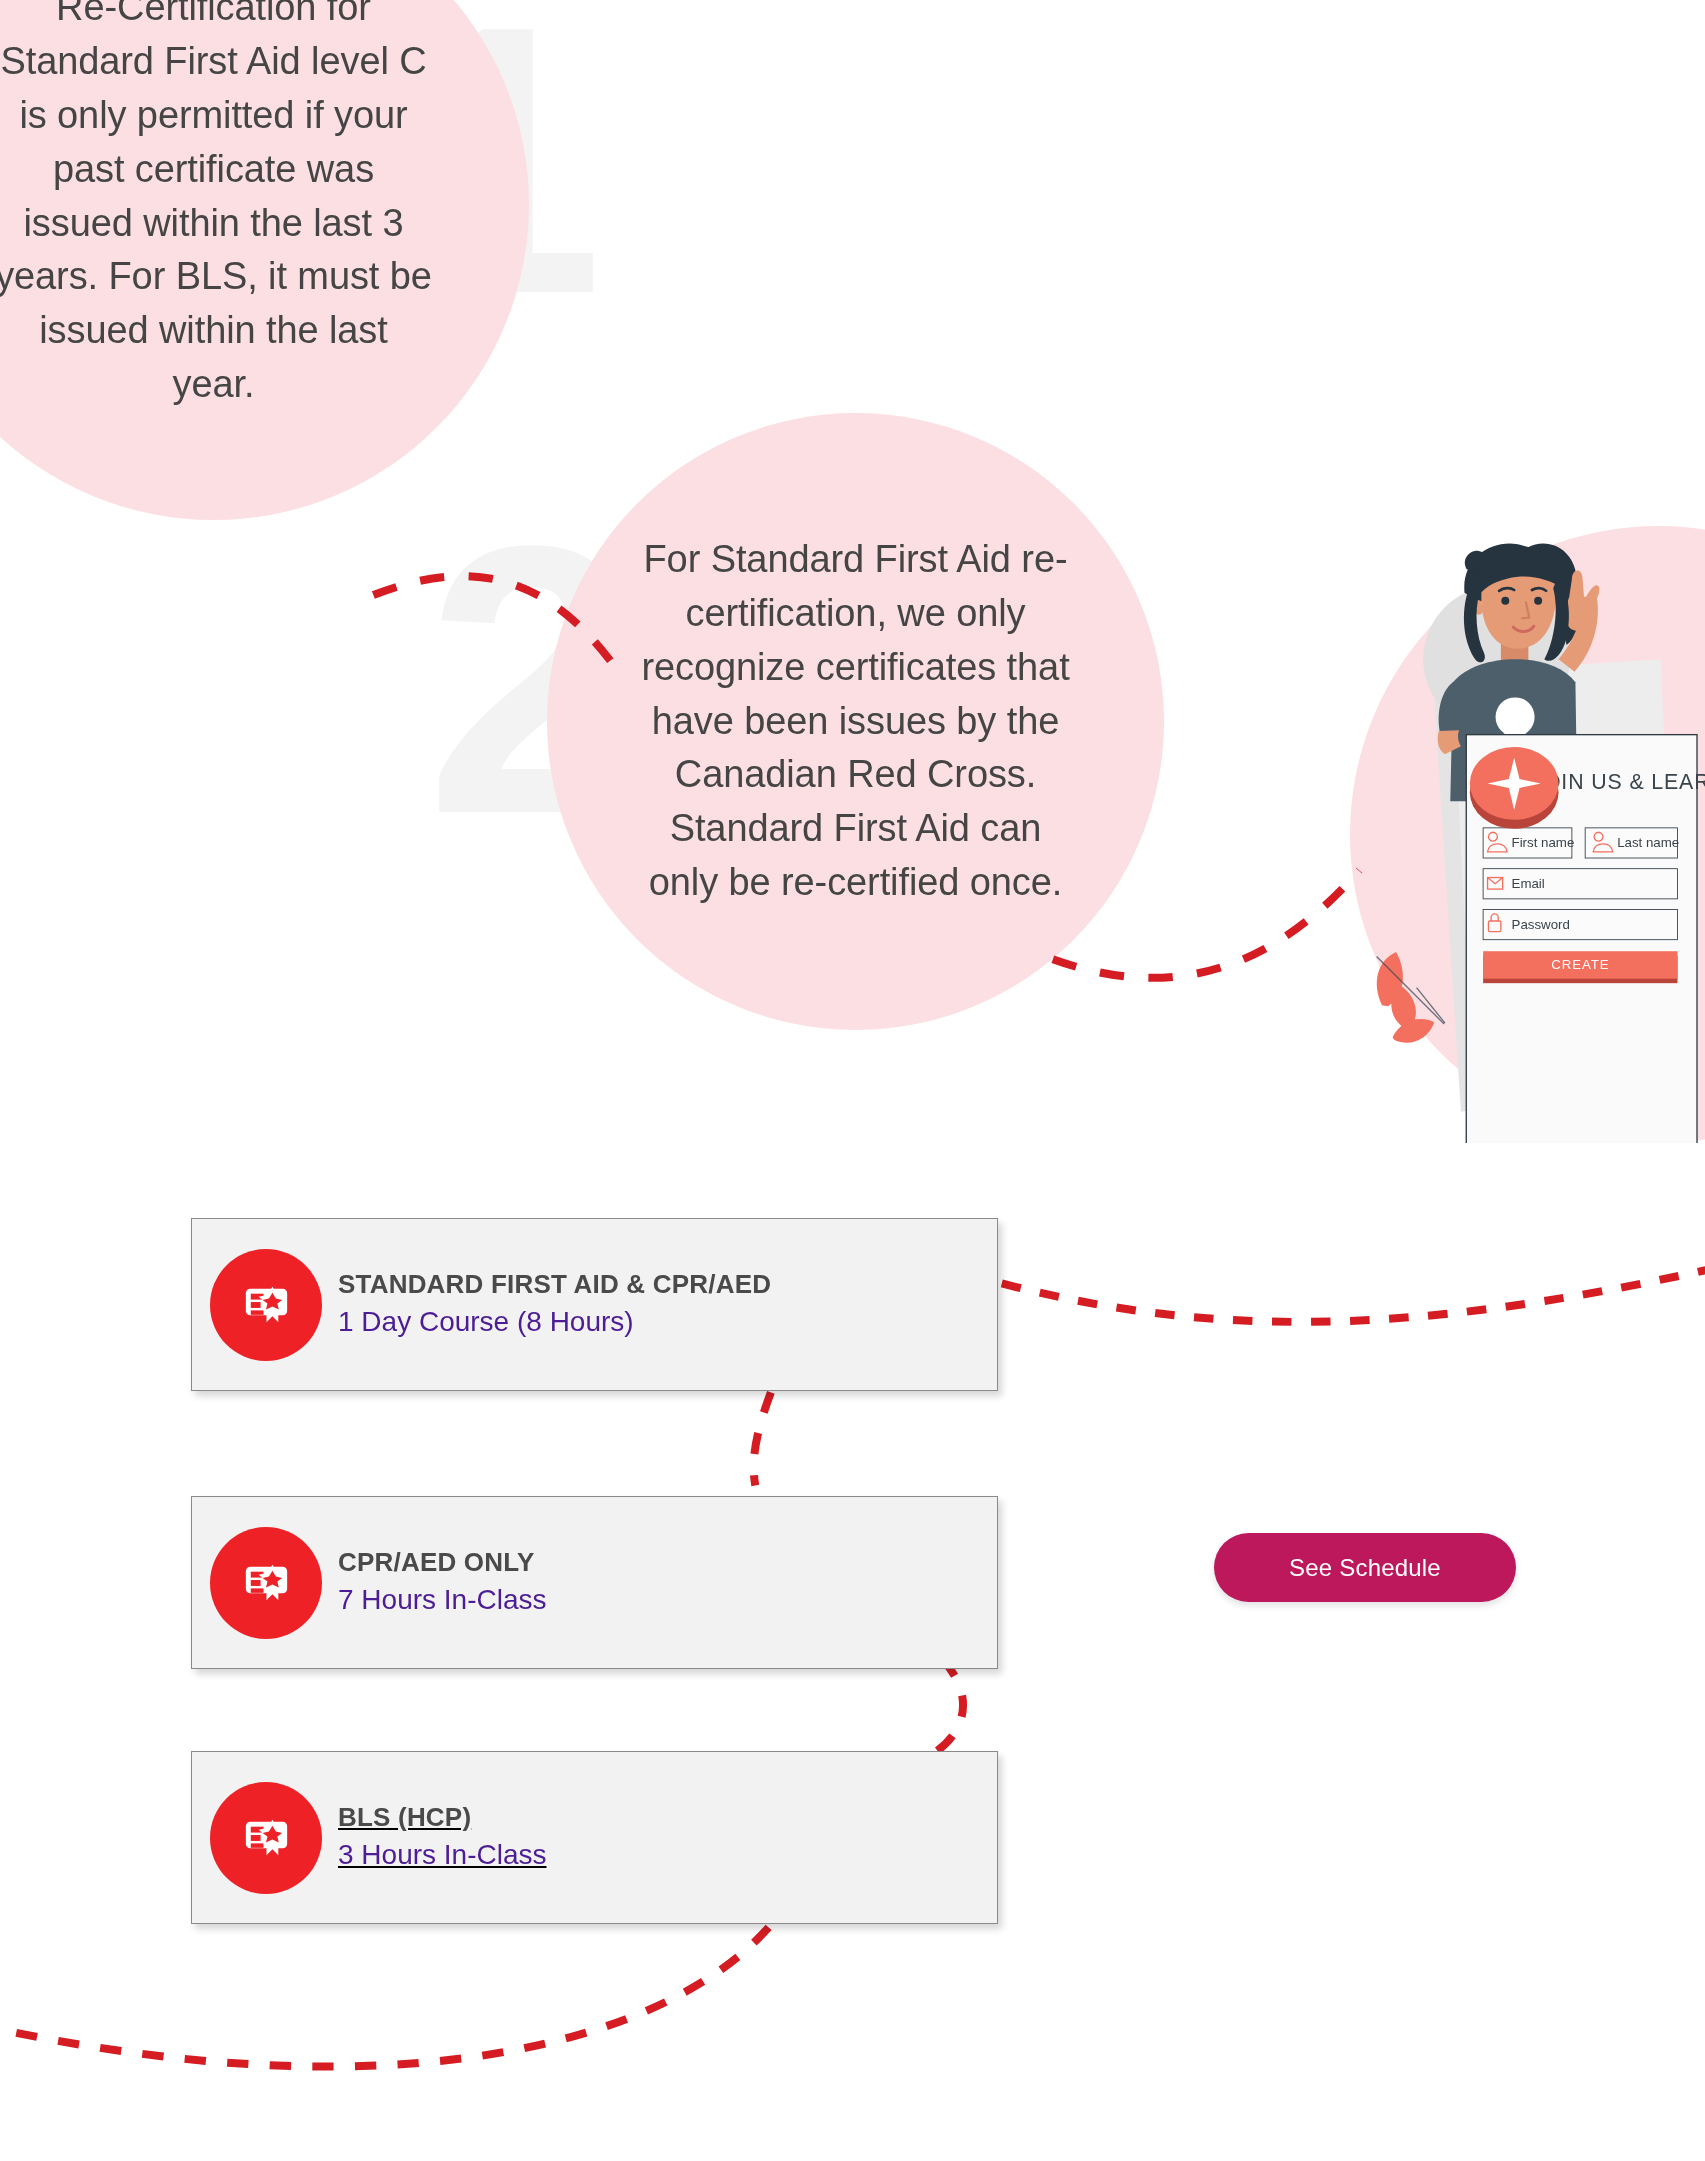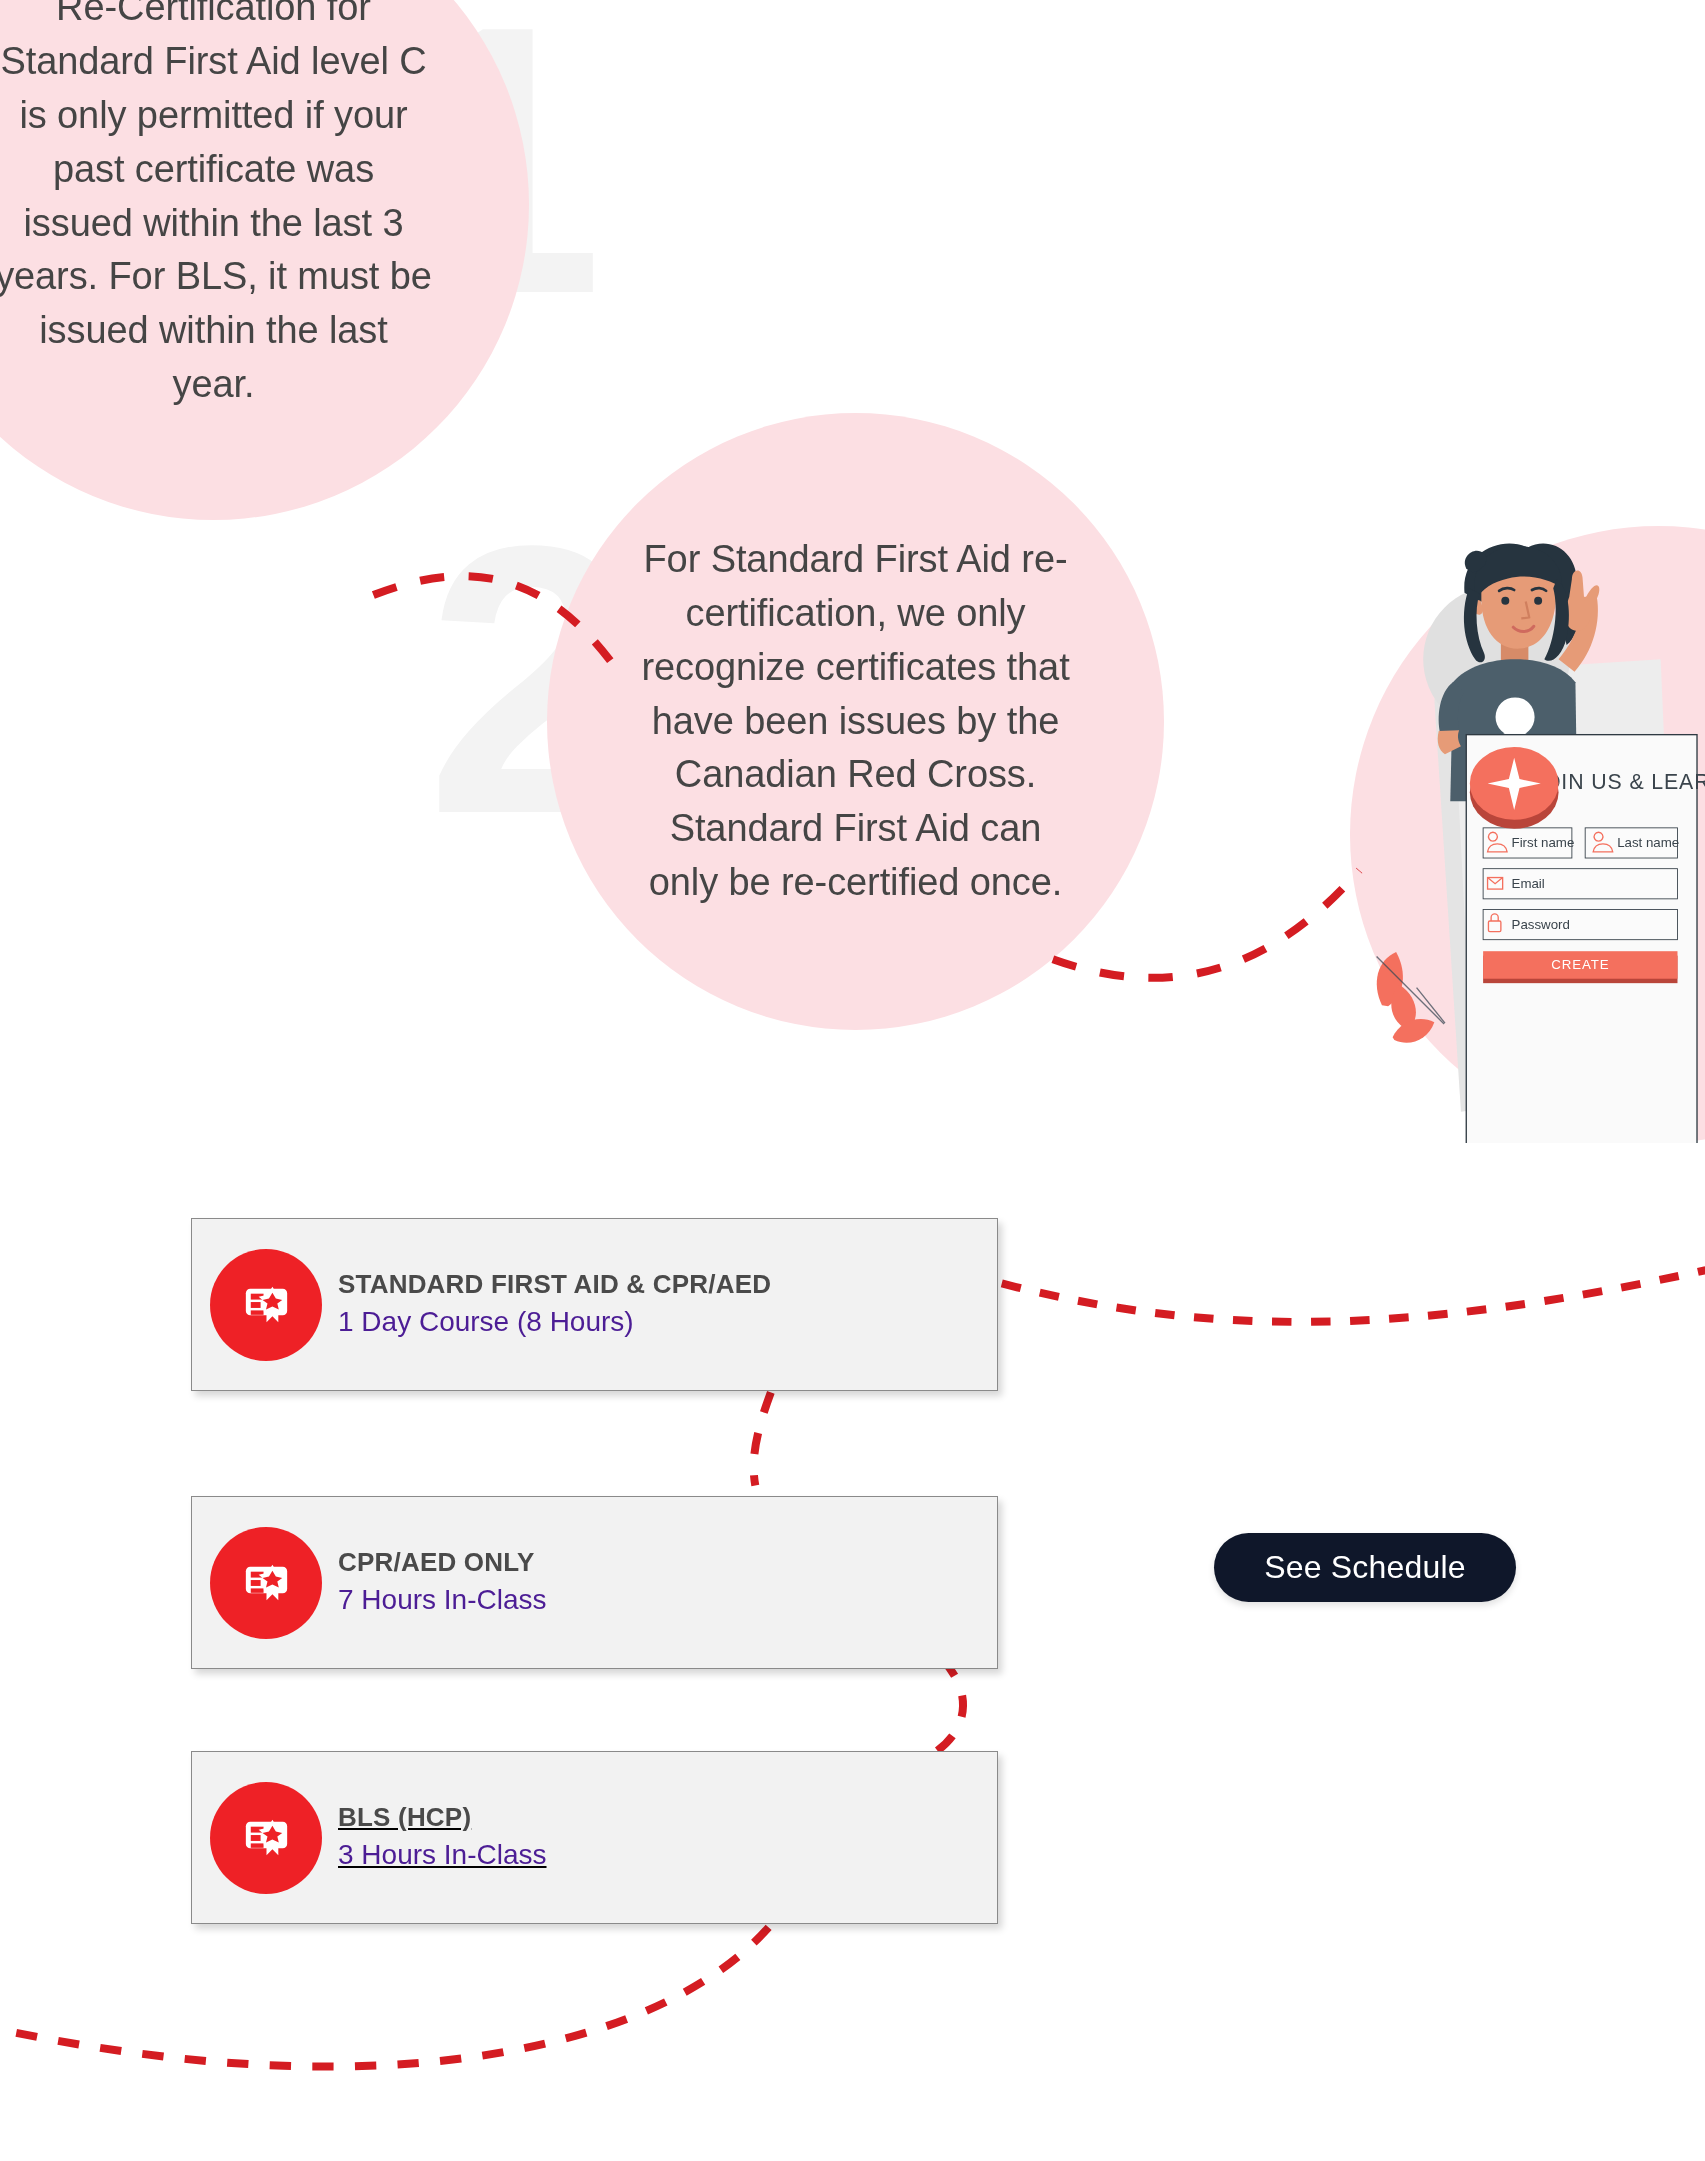--- a/index.html
+++ b/index.html
@@ -107,25 +107,25 @@
     line-height:1.25;
     margin-top:6.2px;
     white-space:nowrap;
   }
 
   
   #see-schedule{
     position:absolute;
     left:1214px;top:1533px;
     width:302px;height:69px;
-    background:#0f172a;
+    background:#be185d;
     border:none;
     border-radius:35px;
     color:#ffffff;
-    font-size:32px;
+    font-size:24px;
     font-family:"Liberation Sans", sans-serif;
     font-weight:400;
     cursor:pointer;
     box-shadow:0 3.6px 7.1px rgba(0,0,0,0.12);
     z-index:6;
     padding:0;
     letter-spacing:0.2px;
   }
 </style>
 </head>

